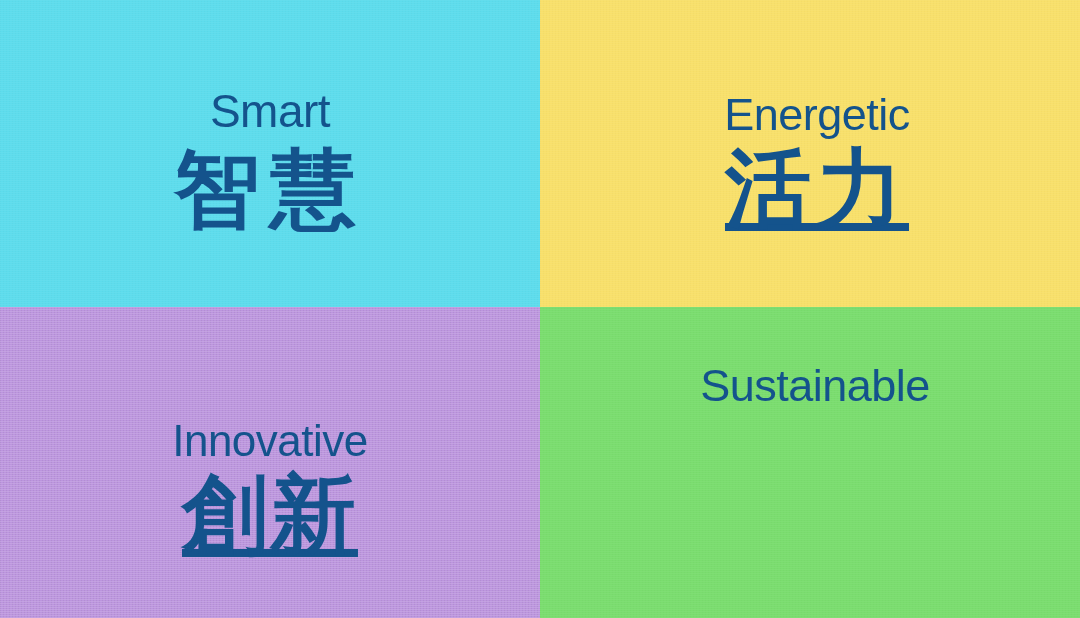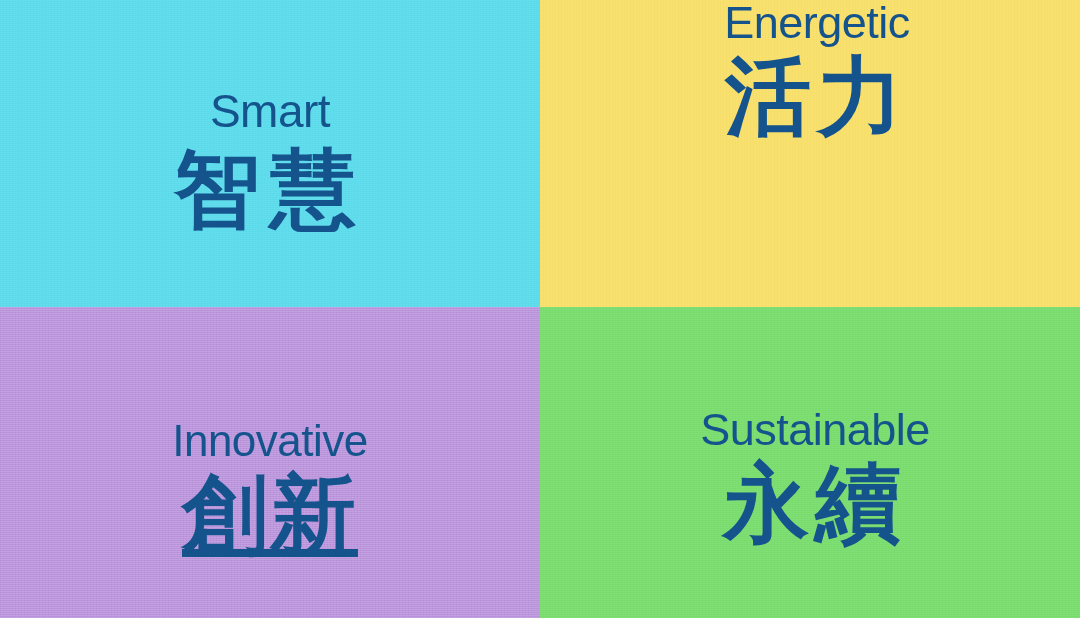--- a/index.html
+++ b/index.html
@@ -60,26 +60,26 @@
     font-family: "DejaVu Sans", "Liberation Sans", sans-serif;
     font-size: 84px;
     font-weight: 700;
     letter-spacing: 4px;
     white-space: nowrap;
     margin-top: 8px;
   }
 
   
   #cell-smart       .stack { margin-top: 88px;  margin-left: 0px; }
-  #cell-energetic   .stack {  margin-left: 14px; }
+  #cell-energetic   .stack { margin-top: 92px;  margin-left: 14px; }
   #cell-innovative  .stack { margin-top: 112px; margin-left: 0px; }
-  #cell-sustainable .stack { margin-top: 100px; margin-left: 10px; }
+  #cell-sustainable .stack { margin-top: 56px; margin-left: 10px; }
 
   #cell-smart       .label-zh { font-size: 86px; letter-spacing: 10px; }
-  #cell-energetic   .label-zh { font-size: 86px; letter-spacing: 6px; }
+  #cell-energetic   .label-zh { font-size: 86px; letter-spacing: 6px; text-decoration: underline; }
   #cell-innovative  .label-zh { font-size: 86px; letter-spacing: 2px; }
   #cell-sustainable .label-zh { font-size: 86px; letter-spacing: 6px; }
 
   #cell-energetic   .label-en { font-size: 45px; }
   #cell-innovative  .label-en { font-size: 44px; }
   #cell-sustainable .label-en { font-size: 45px; }
 </style>
 </head>
 <body>
 
@@ -106,17 +106,16 @@
     <div class="stack">
       <div class="label-en" style="color: rgb(20, 83, 140);">Innovative</div>
       <div class="label-zh" style="color: rgb(20, 83, 140); text-decoration: underline;">創新</div>
     </div>
   </section>
 
   <section class="cell tex-soft" id="cell-sustainable" style="background-color: rgb(122, 221, 110);">
     <div class="texture"></div>
     <div class="stack">
       <div class="label-en" style="color: rgb(20, 83, 140);">Sustainable</div>
-      <div class="label-zh" style="color: rgb(20, 83, 140);">永續</div>
     </div>
   </section>
 
 </div>
 
 </body></html>

